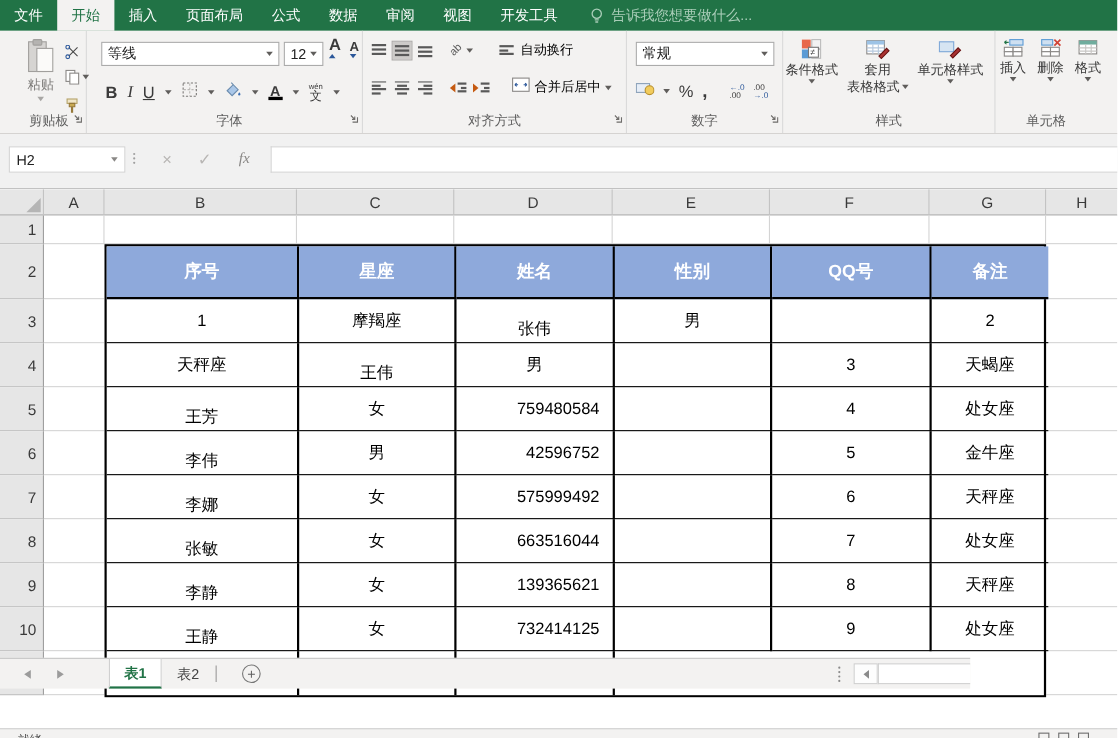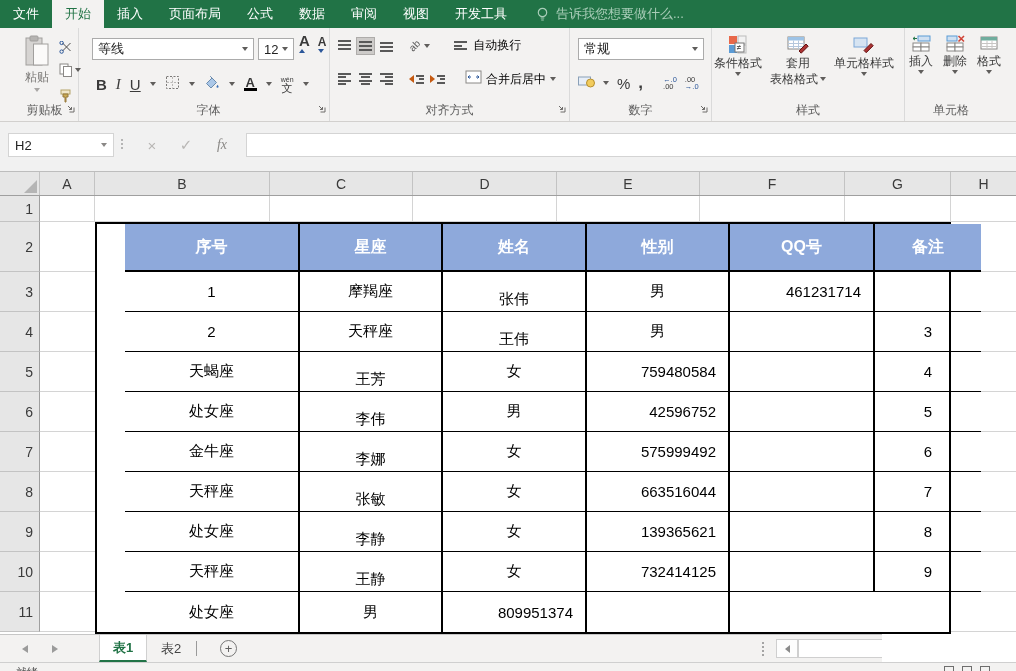--- a/index.html
+++ b/index.html
@@ -56,30 +56,30 @@
   .colhdrs{position:absolute;left:0;top:0;width:1016px;height:24px;display:flex;background:#e6e6e6;border-bottom:1px solid #9f9f9f;box-sizing:border-box;}
   .ch{border-right:1px solid #c3c3c3;box-sizing:border-box;display:flex;align-items:center;justify-content:center;font-size:14px;color:#3a3a3a;}
   .corner{position:relative;}
   .corner i{position:absolute;right:2px;bottom:2px;width:0;height:0;border-left:13px solid transparent;border-bottom:13px solid #b5b5b5;}
   .rowhdrs{position:absolute;left:0;top:24px;width:40px;}
   .rh{background:#e6e6e6;border-right:1px solid #9f9f9f;border-bottom:1px solid #c3c3c3;box-sizing:border-box;display:flex;align-items:center;justify-content:flex-end;padding-right:6px;font-size:14px;color:#3a3a3a;}
   .hline{position:absolute;height:1px;background:#d4d4d4;}
   .vline{position:absolute;width:1px;background:#d4d4d4;}
 
   
-  .dtable{position:absolute;left:95px;top:50px;width:856px;height:412px;display:grid;grid-template-columns:175px 143px 144px 143px 145px 106px;grid-template-rows:48px repeat(9,40px);border:2px solid #000;box-sizing:border-box;background:#fff;padding-left:28px;}
+  .dtable{position:absolute;left:95px;top:50px;width:856px;height:412px;display:grid;grid-template-columns:175px 143px 144px 143px 145px 106px;grid-template-rows:48px repeat(9,40px);border:2px solid #000;box-sizing:border-box;background:#fff;}
   .dtable>div{border-right:2px solid #000;border-bottom:1px solid #000;box-sizing:border-box;display:flex;align-items:center;justify-content:center;font-size:15px;color:#000;}
   .dtable>div:nth-child(6n){border-right:none;}
   .dtable>div:nth-child(n+55){border-bottom:none;}
   .dtable .hc{background:#8EA9DB;color:#fff;font-weight:bold;font-size:16px;border-bottom:2px solid #000;}
   .dtable .c2{align-items:flex-end;padding-bottom:2px;}
   .dtable .c4{justify-content:flex-end;padding-right:12px;}
 
   
-  .sheetbar{position:absolute;left:0;top:634px;width:882px;height:28px;background:#f3f2f1;border-top:1px solid #c6c6c6;box-sizing:border-box;}
+  .sheetbar{position:absolute;left:0;top:598px;width:882px;height:28px;background:#f3f2f1;border-top:1px solid #c6c6c6;box-sizing:border-box;}
   .navtri{position:absolute;top:10px;width:0;height:0;border-top:4.5px solid transparent;border-bottom:4.5px solid transparent;}
   .navtri.l{border-right:6px solid #9b9b9b;}
   .navtri.r{border-left:6px solid #9b9b9b;}
   .stab{position:absolute;top:0;height:27px;display:flex;align-items:center;justify-content:center;font-size:13px;box-sizing:border-box;}
   .stab.active{background:#fff;color:#217346;font-weight:bold;border-left:1px solid #d0d0d0;border-right:1px solid #d0d0d0;border-bottom:2px solid #217346;}
   .stab.idle{color:#444;}
   .tabdiv{position:absolute;left:196px;top:6px;width:1px;height:15px;background:#9a9a9a;}
   .addsheet{position:absolute;left:220px;top:5px;width:17px;height:17px;border:1px solid #767676;border-radius:50%;color:#5f5f5f;font-size:13px;line-height:16px;text-align:center;box-sizing:border-box;}
   .gripdots{position:absolute;left:762px;top:7px;display:flex;flex-direction:column;gap:2px;}
   .gripdots i{width:2px;height:2px;background:#8a8a8a;border-radius:50%;}
@@ -478,21 +478,20 @@
       <div class="hc">星座</div>
       <div class="hc">姓名</div>
       <div class="hc">性别</div>
       <div class="hc">QQ号</div>
       <div class="hc">备注</div>
 
       <div class="tc c0">1</div>
       <div class="tc c1">摩羯座</div>
       <div class="tc c2">张伟</div>
       <div class="tc c3">男</div>
-      <div class="tc c4">461231714</div>
       <div class="tc c5"></div>
 
       <div class="tc c0">2</div>
       <div class="tc c1">天秤座</div>
       <div class="tc c2">王伟</div>
       <div class="tc c3">男</div>
       <div class="tc c5"></div>
 
       <div class="tc c0">3</div>
       <div class="tc c1">天蝎座</div>

